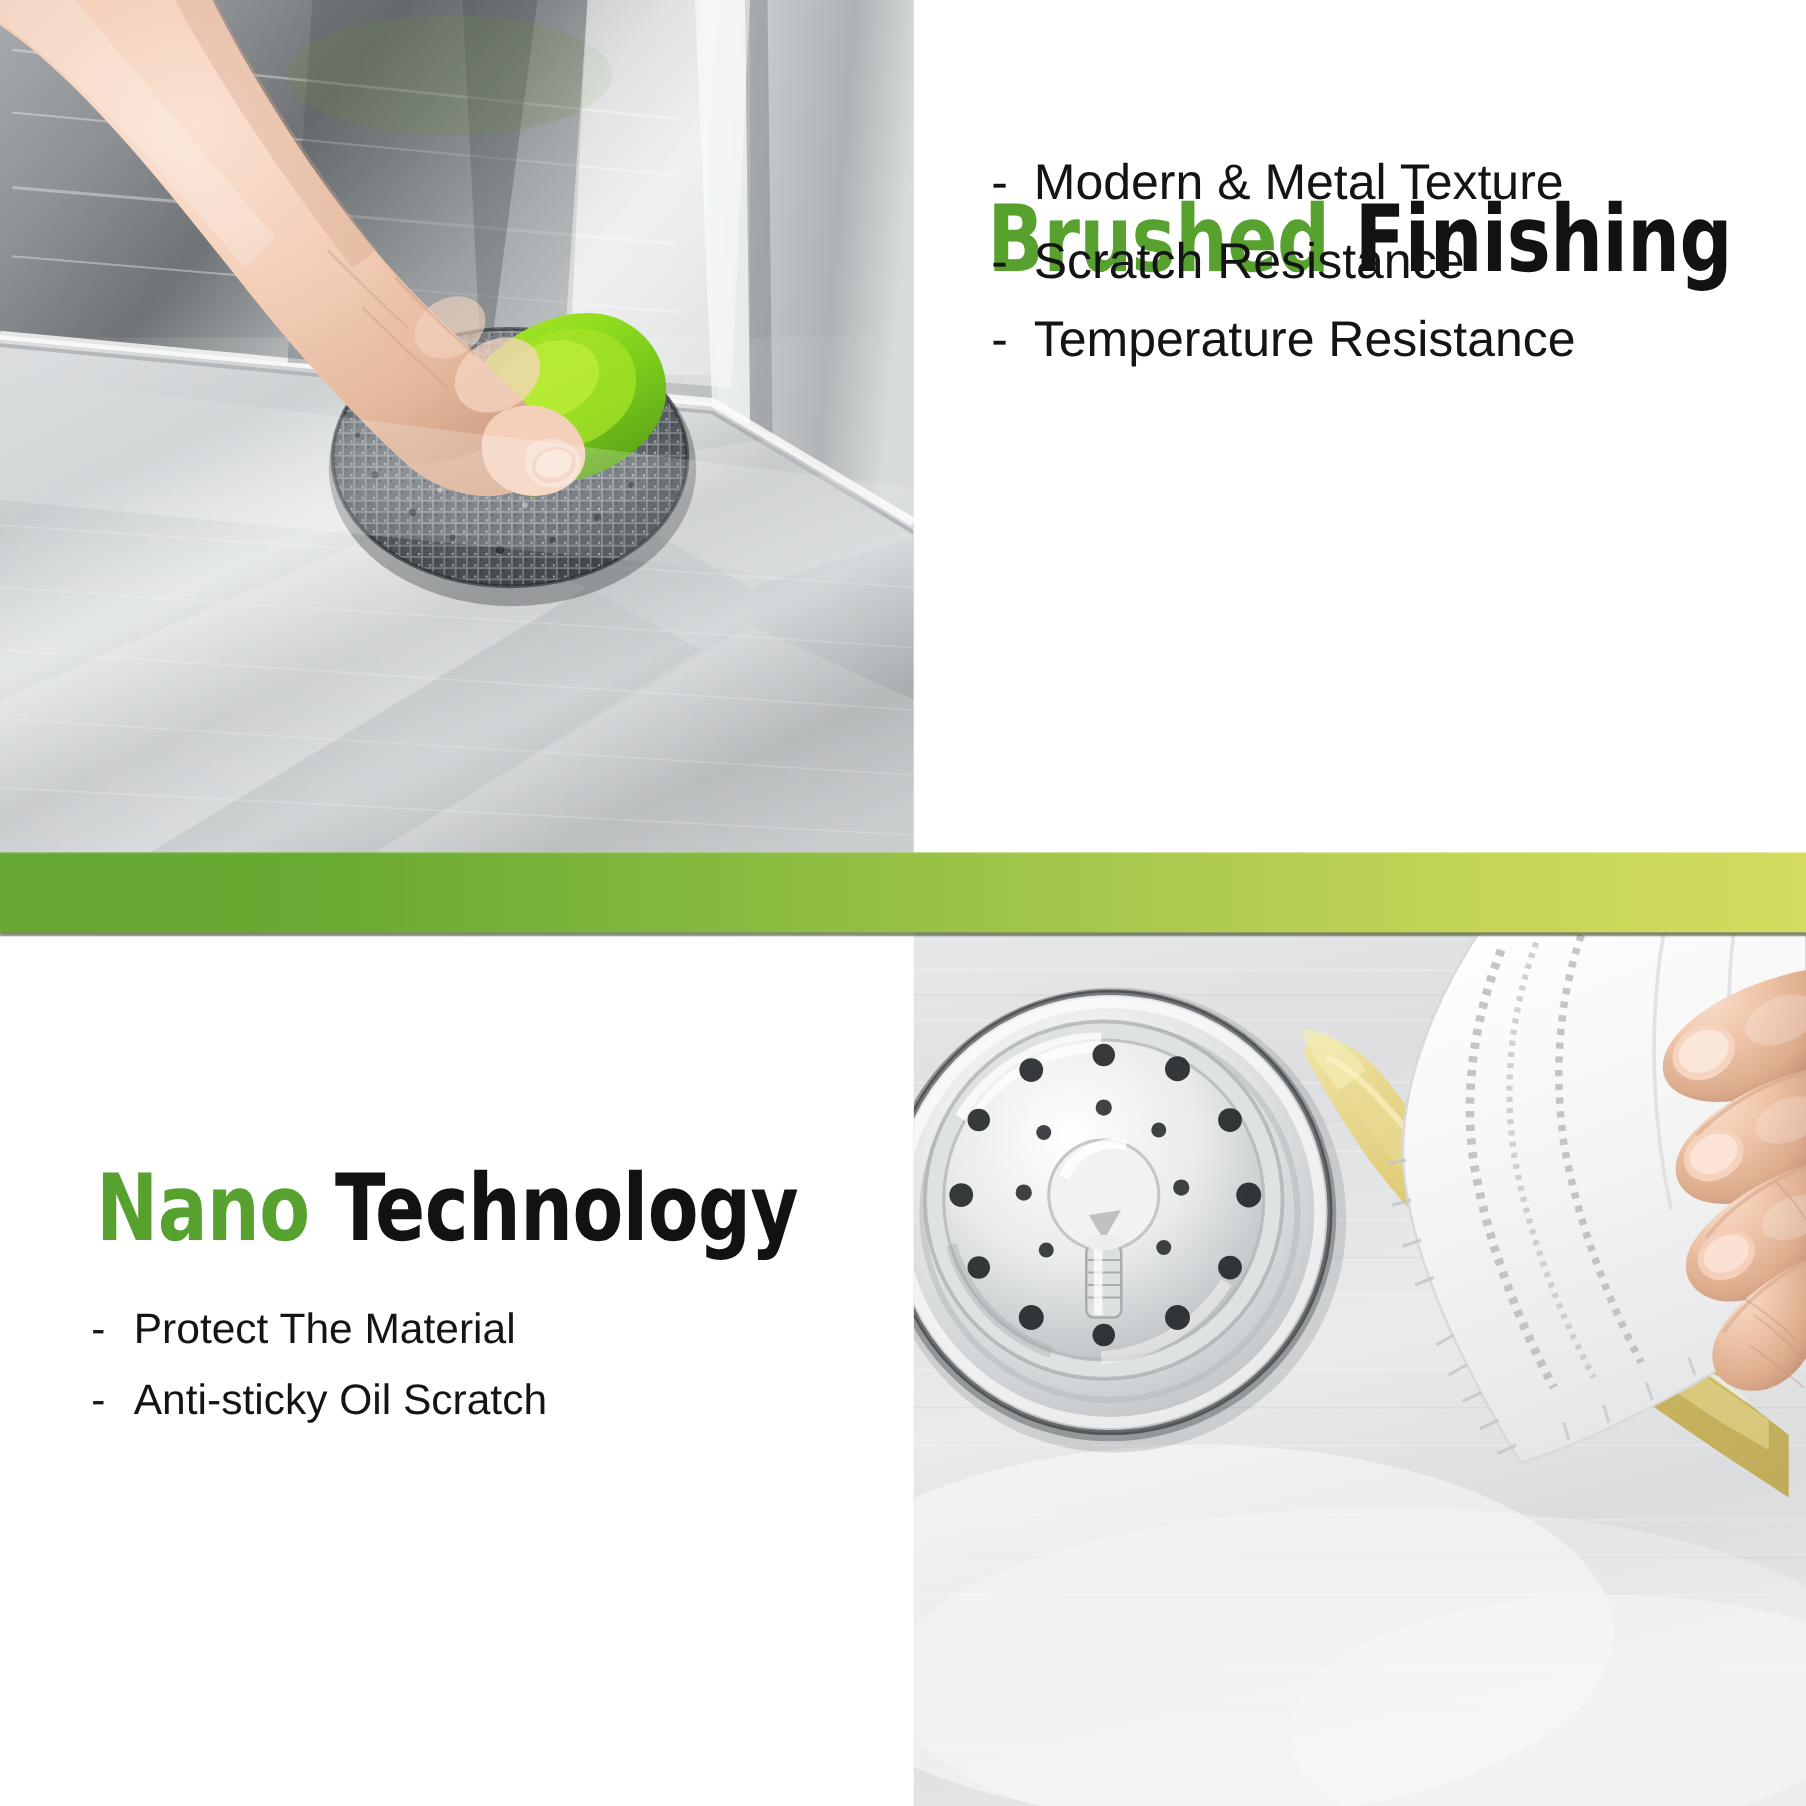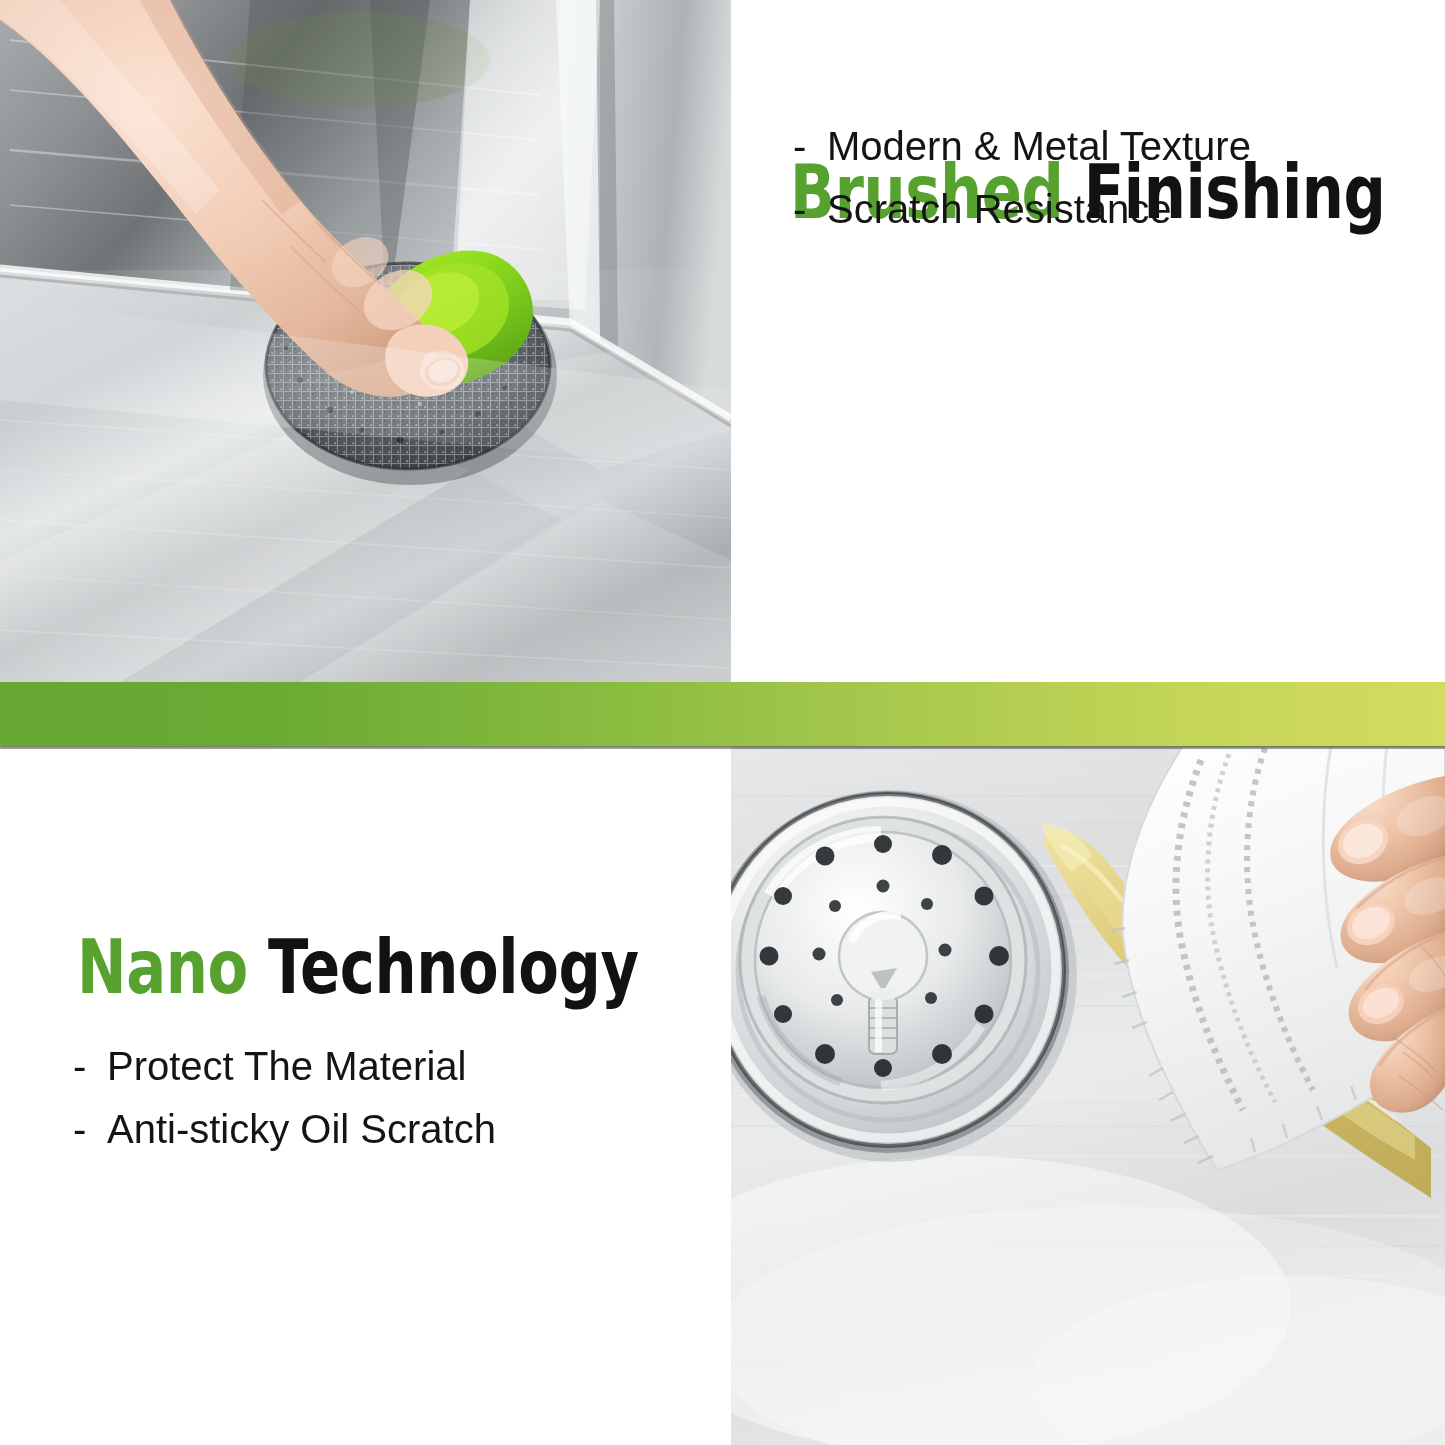--- a/index.html
+++ b/index.html
@@ -100,21 +100,21 @@
   }
   .tr-bullets {
     left: 62px;
     top: 126px;
     font-size: 40px;
   }
   .tr-bullets li { margin-bottom: 23px; }
   .bl-bullets {
     left: 73px;
     top: 300px;
-    font-size: 40px;
+    font-size: 34px;
   }
   .bl-bullets li { margin-bottom: 23px; }
   .bul-dash { display: inline-block; width: 34px; }
 
   
   .photo-bottomright {
     position: absolute;
     left: 731px; top: 746px;
     width: 714px; height: 699px;
     overflow: hidden;
@@ -303,20 +303,21 @@
 
   <div class="panel-topright">
 
     <div class="headline tr-headline">
       <span class="green">Brushed</span><span>&nbsp;</span><span class="black">Finishing</span>
     </div>
 
     <ul class="bullets tr-bullets">
       <li><span class="bul-dash">-</span><span>Modern &amp; Metal Texture</span></li>
       <li><span class="bul-dash">-</span><span>Scratch Resistance</span></li>
+      <li><span class="bul-dash">-</span><span>Temperature Resistance</span></li>
     </ul>
   </div>
 
   <div class="panel-bottomleft">
 
     <div class="headline bl-headline">
       <span class="green">Nano</span><span>&nbsp;</span><span class="black">Technology</span>
     </div>
 
     <ul class="bullets bl-bullets">

